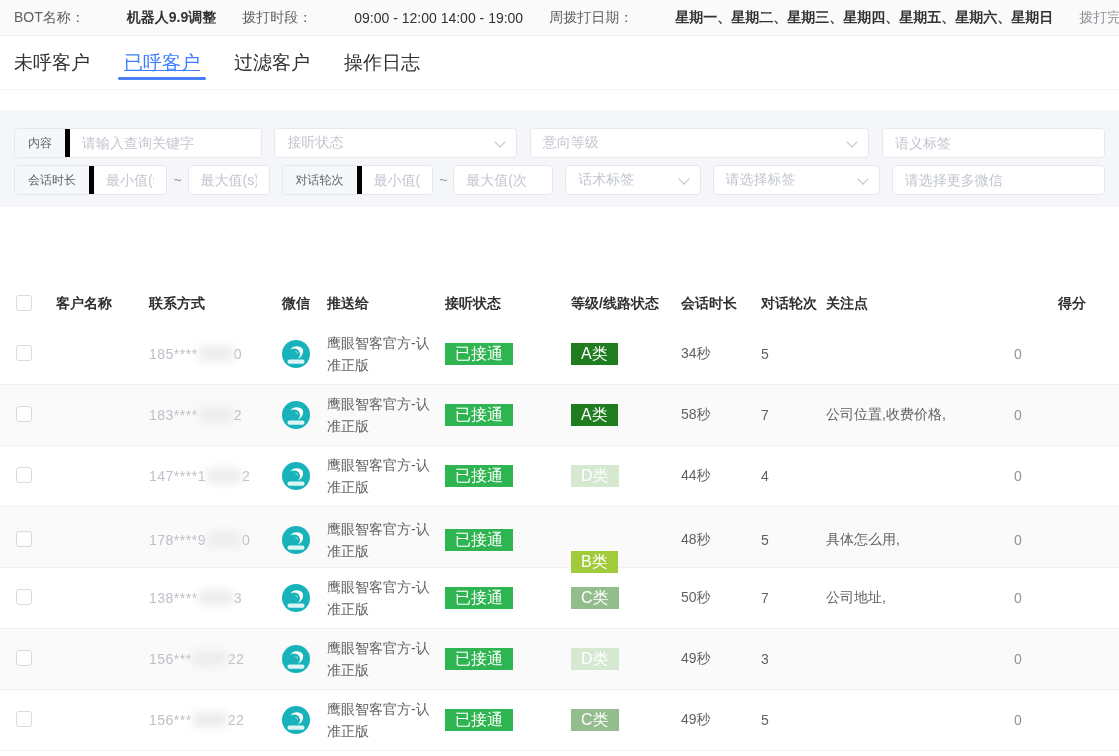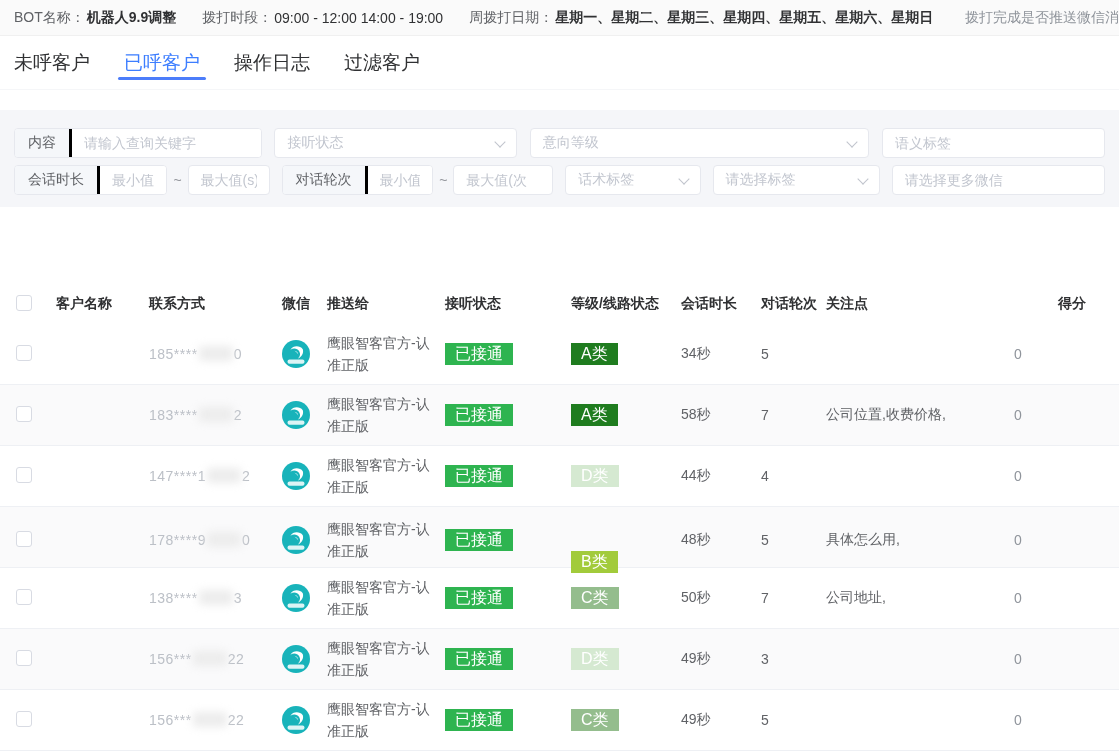--- a/index.html
+++ b/index.html
@@ -2,45 +2,45 @@
 <html><head>
 <meta charset="utf-8">
 <style>
   * { margin:0; padding:0; box-sizing:border-box; }
   html,body { width:1119px; height:756px; overflow:hidden; background:#fff;
     font-family:"Liberation Sans","DejaVu Sans",sans-serif; }
 
   
   .topbar { height:36px; background:#fafafa; border-bottom:1px solid #f0f0f0;
     display:flex; align-items:center; padding-left:14px; font-size:14px; white-space:nowrap; overflow:hidden; }
-  .topbar .item { margin-right:26px; display:flex; align-items:center; flex-shrink:0; }
+  .topbar .item { margin-right:26px; display:flex; align-items:center; flex-shrink:0;gap:40px; }
   .tb-label { color:#606266; }
   .tb-value { color:#303133; margin-left:2px; }
   .tb-bold { font-weight:bold; }
   .tb-push { margin-left:auto; color:#8f949b; flex-shrink:0; }
 
   
   .tabbar { height:54px; display:flex; align-items:center; padding:0 14px; gap:34px;
     background:#fff; border-bottom:1px solid #f5f6f8; }
   .tab { font-size:19px; color:#303133; cursor:pointer; position:relative; height:54px;
     display:flex; align-items:center; }
-  .tab.active { color:#3d7eff; }
+  .tab.active { color:#3d7eff;text-decoration:underline; }
   .tab.active::after { content:""; position:absolute; left:-6px; right:-6px; bottom:10px;
     height:3px; border-radius:2px; background:#4c7dfa; }
 
   .spacer-band { height:20px; background:#fff; }
 
   
   .filter-panel { background:#f5f6f9; padding:18px 14px 12px 14px; height:97px; }
   .filter-row { display:flex; align-items:center; height:30px; }
   .filter-row + .filter-row { margin-top:7px; }
   .group { display:flex; align-items:stretch; border:1px solid #e6e8ee; border-radius:4px;
     background:#fff; overflow:hidden; height:30px; }
-  .group .prepend { background:#f5f7fa; color:#606266; font-size:14px; display:flex;
-    align-items:center; padding:0 13px; border-right:3px solid #000000; white-space:nowrap; }
+  .group .prepend { background:#f5f7fa; color:#606266; font-size:12px; display:flex;
+    align-items:center; padding:0 13px; border-right:5px solid #000000; white-space:nowrap; }
   .group input { border:none; outline:none; font-size:14px; padding:0 12px; color:#303133;
     font-family:inherit; min-width:0; }
   .f-input { height:30px; border:1px solid #e6e8ee; border-radius:4px; background:#fff;
     font-size:14px; padding:0 12px; color:#303133; outline:none; font-family:inherit; }
   input::placeholder { color:#c2c6cf; }
   .f-select { height:30px; border:1px solid #e6e8ee; border-radius:4px; background:#fff;
     display:flex; align-items:center; padding:0 12px; cursor:pointer; }
   .f-select .ph { font-size:14px; color:#c2c6cf; }
   .chevron { width:8px; height:8px; border-right:1.4px solid #c0c4cc; border-bottom:1.4px solid #c0c4cc;
     transform:rotate(45deg); margin-left:auto; margin-top:-3px; }
@@ -88,22 +88,22 @@
   <div class="item">
     <span class="tb-label">周拨打日期：</span>
     <span class="tb-value tb-bold">星期一、星期二、星期三、星期四、星期五、星期六、星期日</span>
   </div>
   <div class="tb-push">拨打完成是否推送微信消</div>
 </div>
 
 <div class="tabbar">
   <div class="tab">未呼客户</div>
   <div class="tab active">已呼客户</div>
+  <div class="tab">过滤客户</div>
   <div class="tab">操作日志</div>
-  <div class="tab">过滤客户</div>
 </div>
 
 <div class="spacer-band"></div>
 
 <div class="filter-panel">
   <div class="filter-row">
     <div class="group" style="width:257px;">
       <span class="prepend">内容</span>
       <input style="width: 195px;" placeholder="请输入查询关键字">
     </div>

